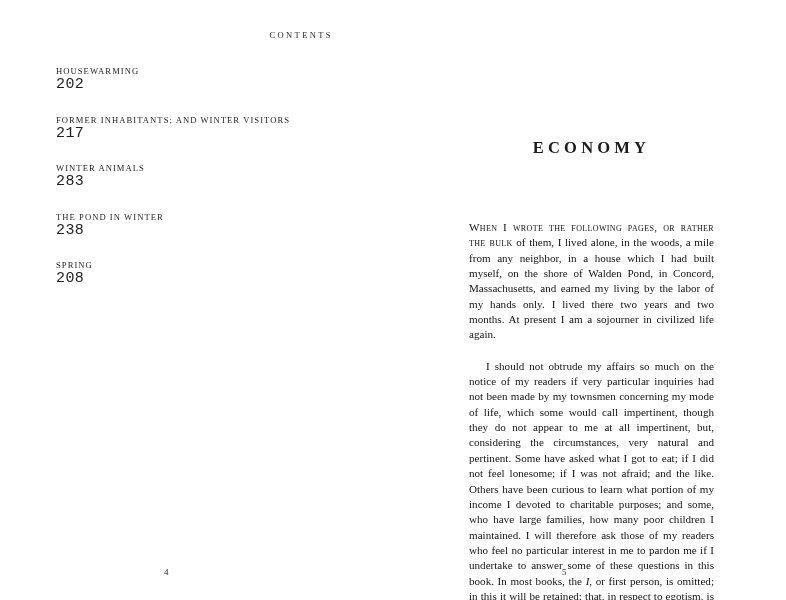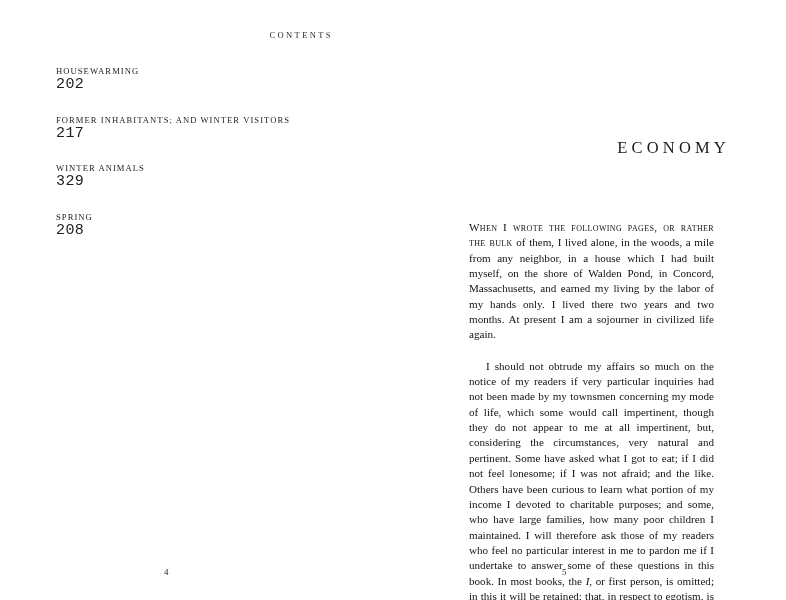--- a/index.html
+++ b/index.html
@@ -68,24 +68,24 @@
     color: #1d1d1d;
     min-width: 20px;
     text-align: right;
     font-family: Liberation Mono, monospace;
   }
 
   
   .chapter-title {
     font-size: 16.5px;
     letter-spacing: 4.2px;
-    text-align: right;
+    text-align: center;
     color: #1b1b1b;
     margin: 116px 0 0 0;
-    font-weight: normal;
+    font-weight: bold;
   }
   .body-text {
     margin-top: 62px;
     font-size: 11.1px;
     line-height: 15.35px;
     text-align: justify;
     color: #121212;
     hyphens: manual;
   }
   .body-text p {
@@ -135,21 +135,25 @@
       <li class="toc-row">
         <span class="toc-title">HOUSEWARMING</span>
         <span class="toc-page">202</span>
       </li>
       <li class="toc-row">
         <span class="toc-title">FORMER INHABITANTS; AND WINTER VISITORS</span>
         <span class="toc-page">217</span>
       </li>
       <li class="toc-row">
         <span class="toc-title">WINTER ANIMALS</span>
-        <span class="toc-page">329</span>
+        <span class="toc-page">283</span>
+      </li>
+      <li class="toc-row">
+        <span class="toc-title">THE POND IN WINTER</span>
+        <span class="toc-page">238</span>
       </li>
       <li class="toc-row">
         <span class="toc-title">SPRING</span>
         <span class="toc-page">208</span>
       </li>
     </ul>
 
     <div class="folio folio-left">4</div>
   </div>
 

